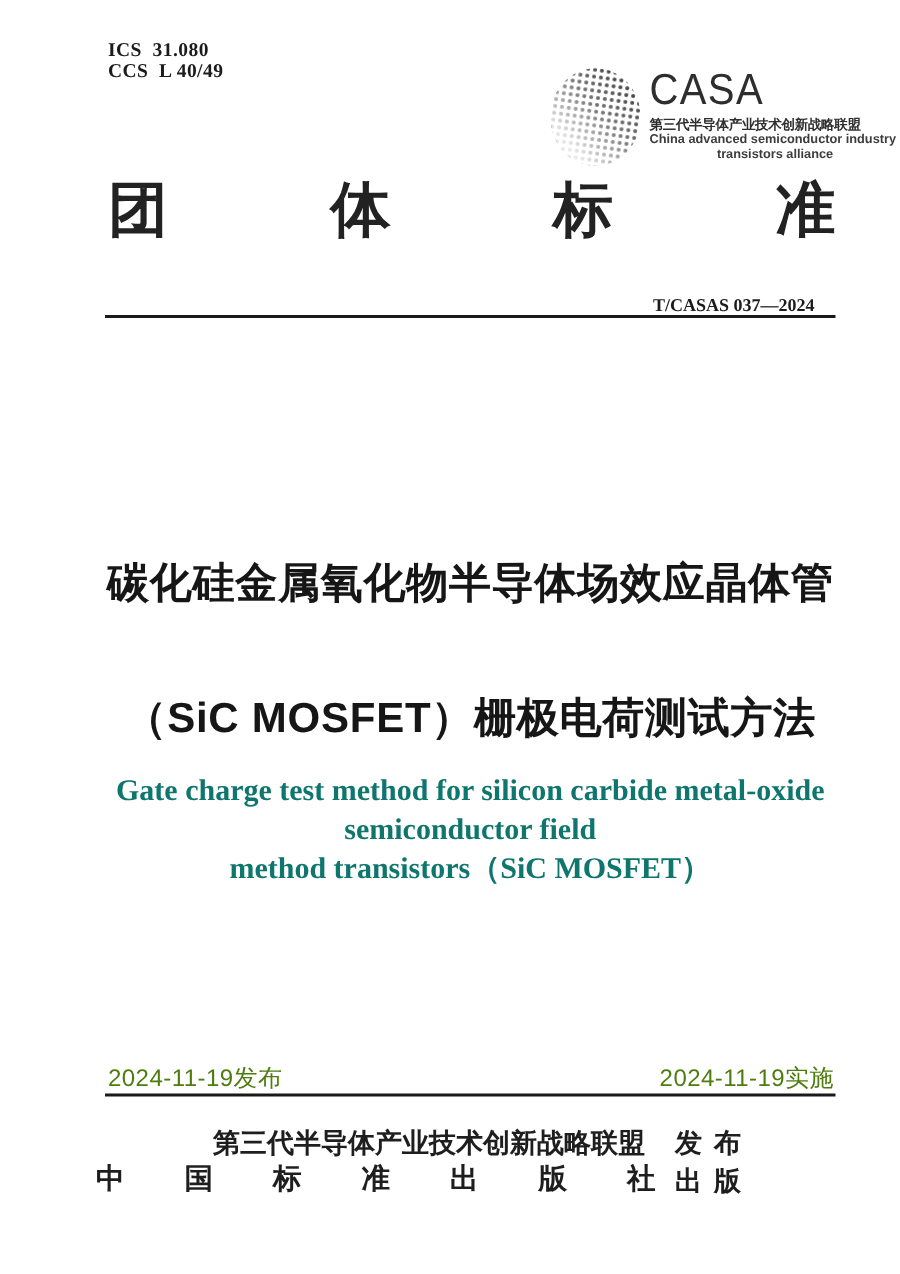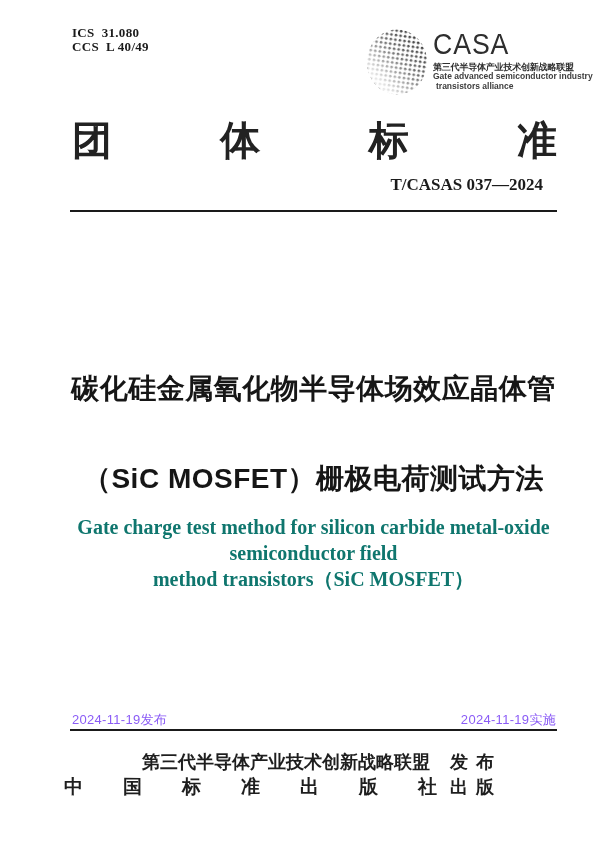--- a/index.html
+++ b/index.html
@@ -4,45 +4,45 @@
 <style>
   html,body{margin:0;padding:0;background:#ffffff;}
   .page{
     position:relative;width:600px;height:849px;background:#ffffff;
     font-family:"Liberation Sans",sans-serif;color:#1b1b1b;overflow:hidden;
   }
   
   .ics{position:absolute;left:72px;top:26px;font-family:"Liberation Serif",serif;
        font-weight:bold;font-size:13px;line-height:14px;white-space:pre;letter-spacing:.3px;}
   
-  .logo{position:absolute;left:367px;top:28px;width:210px;height:72px;}
+  .logo{position:absolute;left:367px;top:44px;width:210px;height:72px;text-align:center;}
   .logo-globe{position:absolute;left:0;top:1px;}
   .logo-word{position:absolute;left:66px;top:0px;font-size:29px;line-height:32px;
        font-weight:normal;color:#2e2e2e;letter-spacing:1px;transform:scaleX(.92);transform-origin:left top;}
   .logo-cn{position:absolute;left:66px;top:34px;font-size:9px;line-height:10px;
        font-weight:bold;color:#2f2f2f;white-space:nowrap;letter-spacing:-.2px;}
   .logo-en{position:absolute;left:66px;top:44px;font-size:8.5px;line-height:9.5px;
        font-weight:bold;color:#3d3d3d;white-space:nowrap;}
   .logo-en .l2{padding-left:3px;}
   
   .doc-type{position:absolute;left:72px;top:118px;width:485px;display:flex;
        justify-content:space-between;font-size:40px;line-height:44px;font-weight:bold;color:#222;}
   
-  .std-no{position:absolute;right:57px;top:175px;font-family:"Liberation Serif",serif;
-       font-weight:bold;font-size:17px;line-height:20px;color:#1b1b1b;}
+  .std-no{position:absolute;right:57px;top:193px;font-family:"Liberation Serif",serif;
+       font-weight:bold;font-size:12px;line-height:20px;color:#1b1b1b;}
   .rule{position:absolute;left:70px;width:487px;height:2px;background:#1a1a1a;}
   .rule-top{top:210px;}
   .rule-bottom{top:729px;}
   
   .title-block{position:absolute;left:70px;top:320px;width:487px;text-align:center;}
   .title-cn{font-size:28px;line-height:42px;font-weight:bold;color:#161616;letter-spacing:.5px;white-space:nowrap;margin-top:48px;}
   .title-en{margin-top:14px;font-family:"Liberation Serif",serif;font-weight:bold;
        font-size:20px;line-height:26px;color:#0f766e;}
   
-  .date{position:absolute;top:711px;font-size:13px;line-height:18px;color:#8b5cf6;letter-spacing:.3px;}
+  .date{position:absolute;top:711px;font-size:16px;line-height:18px;color:#4d7c0f;letter-spacing:.3px;}
   .date-issue{left:72px;}
   .date-impl{right:44px;margin-left:16px;}
   
   .pub-line1{position:absolute;left:142px;top:752px;font-size:18px;line-height:20px;
        font-weight:bold;color:#1e1e1e;white-space:nowrap;}
   .pub-line2{position:absolute;left:64px;top:777px;width:373px;display:flex;
        justify-content:space-between;font-size:19px;line-height:20px;font-weight:bold;color:#1e1e1e;}
   .pub-action{position:absolute;width:44px;display:flex;justify-content:space-between;
        font-size:18px;line-height:20px;font-weight:bold;color:#1e1e1e;}
   .pub-action.issue{left:450px;top:752px;}
@@ -70,21 +70,21 @@
             <stop offset="1" stop-color="#ffffff" stop-opacity="1"></stop>
           </linearGradient>
         </defs>
         <ellipse cx="30" cy="33" rx="30" ry="32.5" fill="url(#dots)"></ellipse>
         <ellipse cx="30" cy="33" rx="30" ry="32.5" fill="url(#fade)"></ellipse>
       </svg>
     </span>
     <div class="logo-word">CASA</div>
     <div class="logo-cn">第三代半导体产业技术创新战略联盟</div>
     <div class="logo-en">
-      <div>Gate advanced semiconductor industry</div>
+      <div>China advanced semiconductor industry</div>
       <div class="l2">transistors alliance</div>
     </div>
   </div>
 
   <div class="doc-type">
     <span>团</span>
     <span>体</span>
     <span>标</span>
     <span>准</span>
   </div>

